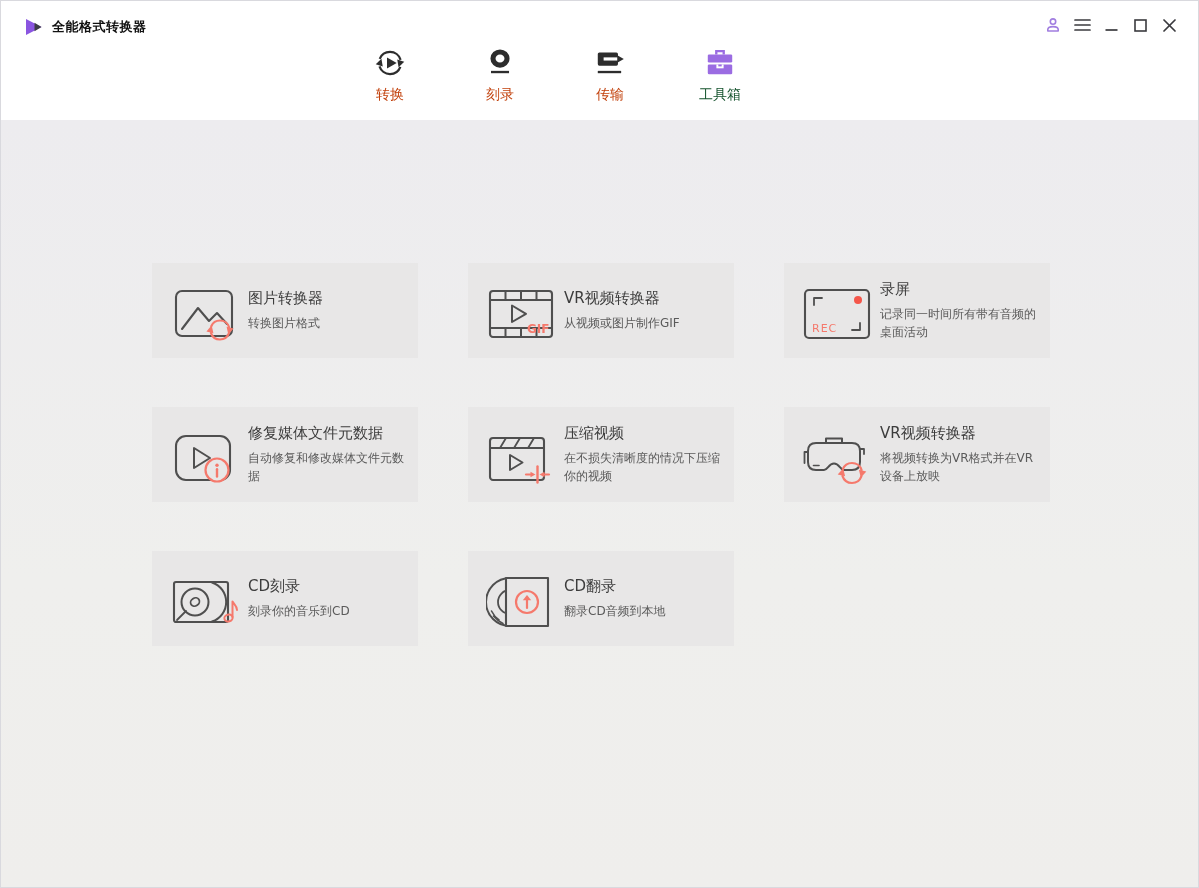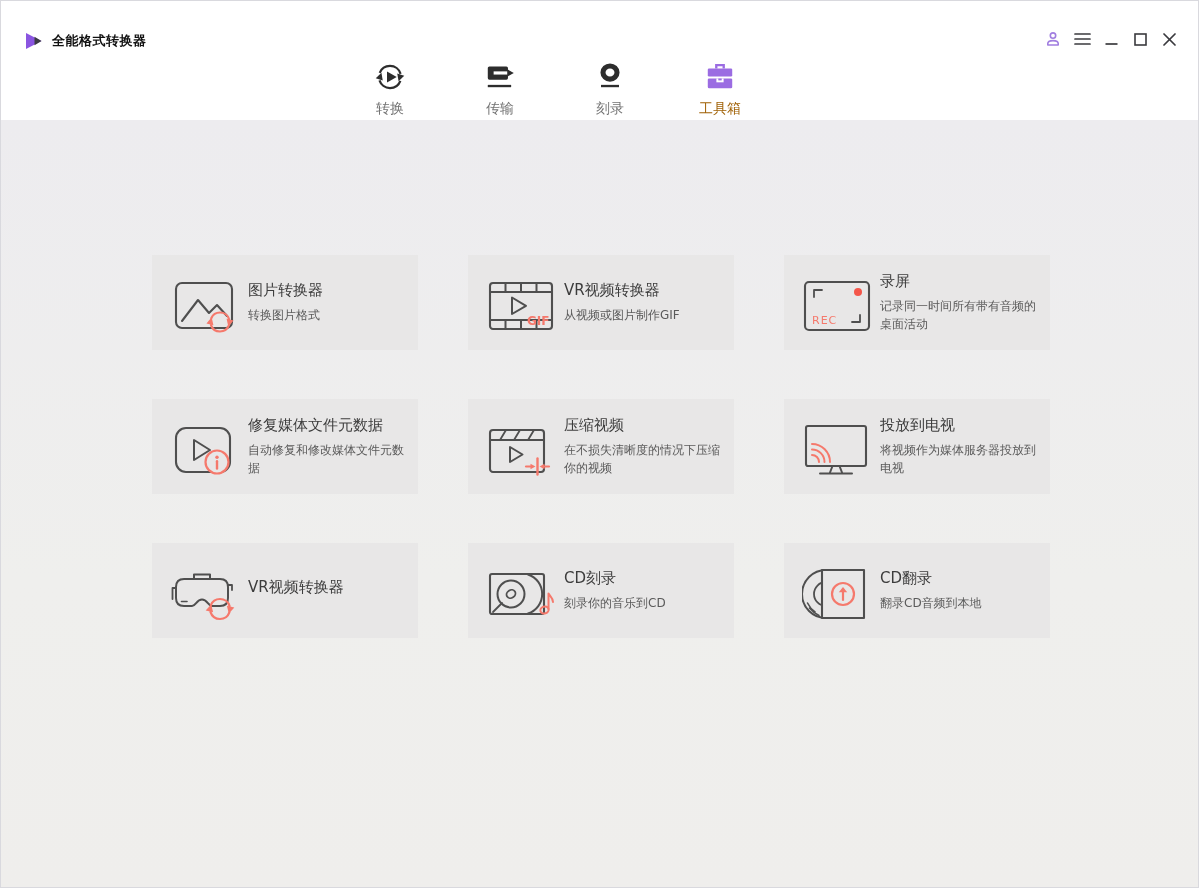--- a/index.html
+++ b/index.html
@@ -6,21 +6,21 @@
   html,body { width:1199px; height:888px; }
   body {
     position:relative;
     font-family:"DejaVu Sans","Liberation Sans",sans-serif;
     background:#ffffff;
     overflow:hidden;
     border:1px solid #d9d9de;
   }
   
   .header {
-    position:absolute; top:17px; left:0; width:100%; height:119px;
+    position:absolute; top:3px; left:0; width:100%; height:119px;
     background:#ffffff;
   }
   .titlebar-left {
     position:absolute; top:14px; left:24px;
     display:flex; align-items:center; gap:9px;
   }
   .app-title { font-size:13px; font-weight:bold; color:#111111; letter-spacing:0.5px; }
   .window-controls {
     position:absolute; top:12px; right:18px;
     display:flex; align-items:center; gap:7px;
@@ -33,33 +33,33 @@
   
   .nav {
     position:absolute; top:36px; left:334px;
     display:flex; height:83px;
   }
   .nav-tab {
     position:relative; width:110px; height:83px;
     display:flex; flex-direction:column; align-items:center;
   }
   .nav-icon-box { height:40px; display:flex; align-items:flex-end; justify-content:center; }
-  .nav-label { margin-top:6px; font-size:14px; color:#737373; }
-  .nav-tab.active .nav-label { color:#a16207; }
+  .nav-label { margin-top:6px; font-size:14px; color:#c2410c; }
+  .nav-tab.active .nav-label { color:#14532d; }
   .nav-tab.active .tab-underline {
     position:absolute; bottom:0; left:-6px; width:122px; height:3px;
     background:#a678e8; border-radius:1px;
   }
   
   .content {
     position:absolute; top:119px; left:0; width:100%; height:769px;
     background:linear-gradient(180deg,#edecef 0%,#efefed 60%,#efeeec 100%);
   }
   .cards-grid {
-    position:absolute; top:254px; left:151px;
+    position:absolute; top:262px; left:151px;
     display:grid;
     grid-template-columns:repeat(3,266px);
     grid-auto-rows:95px;
     column-gap:50px; row-gap:49px;
   }
   .card {
     background:#e8e7e7;
     display:flex; align-items:center;
     padding-left:16px; padding-right:10px;
     cursor:default;
@@ -128,39 +128,39 @@
           <polygon points="13.2,10.8 13.2,21.2 22.3,16" fill="#2d2d2d"></polygon>
         </svg>
       </span>
       <span class="nav-label">转换</span>
       <span class="tab-underline"></span>
     </div>
 
 
     <div class="nav-tab">
       <span class="nav-icon-box">
+        <svg width="34" height="34" viewBox="0 0 32 32" fill="none">
+          <ellipse cx="16" cy="11.8" rx="6.6" ry="6.2" stroke="#2d2d2d" stroke-width="4.8"></ellipse>
+          <line x1="7.5" y1="24.5" x2="24.5" y2="24.5" stroke="#2d2d2d" stroke-width="2.2"></line>
+        </svg>
+      </span>
+      <span class="nav-label">刻录</span>
+      <span class="tab-underline"></span>
+    </div>
+
+    <div class="nav-tab">
+      <span class="nav-icon-box">
         <svg width="34" height="34" viewBox="0 0 32 32">
           <rect x="4.5" y="6" width="19" height="12.5" rx="1.5" fill="#2d2d2d"></rect>
           <line x1="10" y1="12.2" x2="24" y2="12.2" stroke="#ffffff" stroke-width="3"></line>
           <polygon points="29,12.2 22.8,8.7 22.8,15.7" fill="#2d2d2d"></polygon>
           <line x1="4.5" y1="24.5" x2="26.5" y2="24.5" stroke="#2d2d2d" stroke-width="2.2"></line>
         </svg>
       </span>
       <span class="nav-label">传输</span>
-      <span class="tab-underline"></span>
-    </div>
-
-    <div class="nav-tab">
-      <span class="nav-icon-box">
-        <svg width="34" height="34" viewBox="0 0 32 32" fill="none">
-          <ellipse cx="16" cy="11.8" rx="6.6" ry="6.2" stroke="#2d2d2d" stroke-width="4.8"></ellipse>
-          <line x1="7.5" y1="24.5" x2="24.5" y2="24.5" stroke="#2d2d2d" stroke-width="2.2"></line>
-        </svg>
-      </span>
-      <span class="nav-label">刻录</span>
       <span class="tab-underline"></span>
     </div>
 
     <div class="nav-tab active">
       <span class="nav-icon-box">
         <svg width="34" height="34" viewBox="0 0 32 32">
           <path d="M12.5 8 V4.8 H19.5 V8" fill="none" stroke="#9b6ce2" stroke-width="2.2"></path>
           <rect x="4.5" y="8" width="23" height="7.6" rx="1.2" fill="#9b6ce2"></rect>
           <rect x="4.5" y="17.4" width="23" height="9.1" rx="1.2" fill="#9b6ce2"></rect>
           <rect x="12.6" y="17.4" width="6.8" height="3.6" fill="#ffffff"></rect>
@@ -263,53 +263,37 @@
         <line x1="63" y1="48.5" x2="57.5" y2="48.5" stroke="#f5796c" stroke-width="2.2"></line>
         <polygon points="53.5,48.5 58.5,45.7 58.5,51.3" fill="#f5796c"></polygon>
       </svg>
     </span>
     <span class="card-text">
       <div class="card-title">压缩视频</div>
       <div class="card-desc">在不损失清晰度的情况下压缩你的视频</div>
     </span>
   </div>
 
-  <div class="card">
-    <span class="card-icon">
-      <svg width="72" height="64" viewBox="0 0 72 64" fill="none" stroke-linecap="round" stroke-linejoin="round">
-        <rect x="4" y="8" width="60" height="40" rx="2" stroke="#4f4f4f" stroke-width="2.1"></rect>
-        <line x1="30.5" y1="48" x2="28" y2="54.5" stroke="#4f4f4f" stroke-width="2"></line>
-        <line x1="37.5" y1="48" x2="40" y2="54.5" stroke="#4f4f4f" stroke-width="2"></line>
-        <line x1="18" y1="55.5" x2="50" y2="55.5" stroke="#4f4f4f" stroke-width="2"></line>
-        <path d="M10 37 A7 7 0 0 1 17 44" stroke="#f5796c" stroke-width="2"></path>
-        <path d="M10 31.5 A12.5 12.5 0 0 1 22.5 44" stroke="#f5796c" stroke-width="2"></path>
-        <path d="M10 26 A18 18 0 0 1 28 44" stroke="#f5796c" stroke-width="2"></path>
-      </svg>
-    </span>
-    <span class="card-text">
-      <div class="card-title">投放到电视</div>
-      <div class="card-desc">将视频作为媒体服务器投放到电视</div>
-    </span>
-  </div>
 
   <div class="card">
     <span class="card-icon">
       <svg width="72" height="64" viewBox="0 0 72 64" fill="none" stroke-linecap="round" stroke-linejoin="round">
         <path d="M14 17 H50 Q58 17 58 25 V36 Q58 44 50 44 H42 C38 44 37.5 37.5 32 37.5 C26.5 37.5 26 44 22 44 H14 Q6 44 6 36 V25 Q6 17 14 17 Z" stroke="#4f4f4f" stroke-width="2"></path>
         <path d="M24 17 V12.5 H40 V17" stroke="#4f4f4f" stroke-width="2"></path>
         <path d="M58 23 H62 V28" stroke="#4f4f4f" stroke-width="1.8"></path>
         <path d="M6 26 H2.5 V37" stroke="#4f4f4f" stroke-width="1.8"></path>
         <line x1="11.5" y1="39.5" x2="17" y2="39.5" stroke="#4f4f4f" stroke-width="1.6"></line>
         <circle cx="50" cy="47" r="10" stroke="#f5796c" stroke-width="2.2" stroke-dasharray="24.5 7" stroke-dashoffset="28"></circle>
         <polygon points="56.2,44.5 63.8,44.5 60,52" fill="#f5796c" transform="rotate(14 60 47)"></polygon>
         <polygon points="43.8,49.5 36.2,49.5 40,42" fill="#f5796c" transform="rotate(14 40 47)"></polygon>
       </svg>
     </span>
     <span class="card-text">
       <div class="card-title">VR视频转换器</div>
+      <div class="card-desc">将视频转换为VR格式并在VR设备上放映</div>
     </span>
   </div>
 
   <div class="card">
     <span class="card-icon">
       <svg width="72" height="64" viewBox="0 0 72 64" fill="none" stroke-linecap="round" stroke-linejoin="round">
         <rect x="4" y="12" width="54" height="40" rx="2" stroke="#4f4f4f" stroke-width="2.1"></rect>
         <circle cx="25" cy="32" r="13.5" stroke="#4f4f4f" stroke-width="2"></circle>
         <ellipse cx="25" cy="32" rx="4.6" ry="3.9" transform="rotate(-32 25 32)" stroke="#4f4f4f" stroke-width="1.8"></ellipse>
         <line x1="7" y1="50" x2="16" y2="41" stroke="#4f4f4f" stroke-width="1.8"></line>

